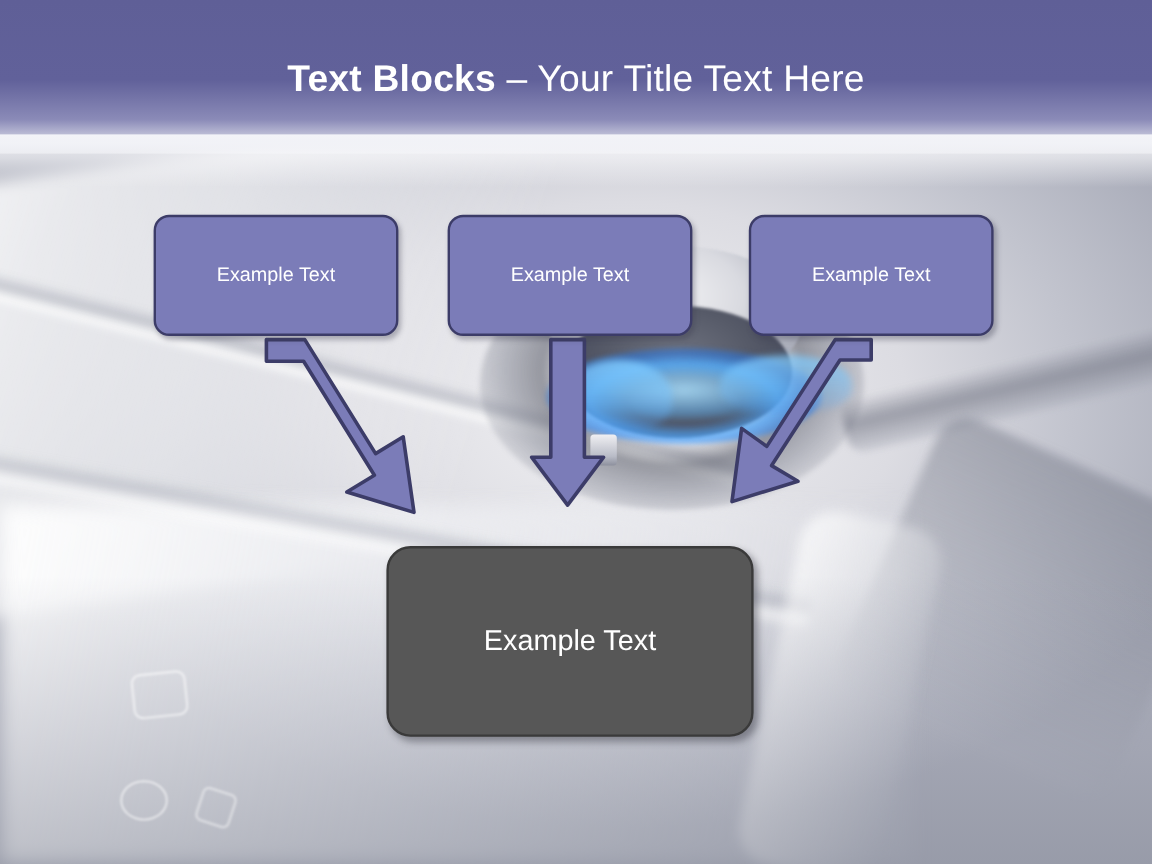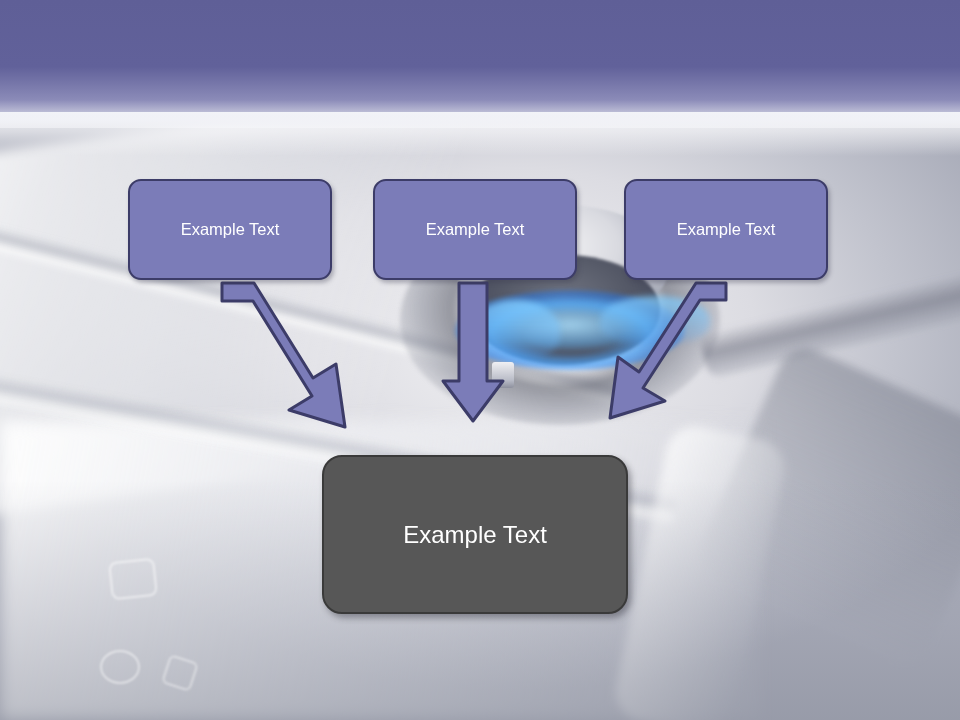--- a/index.html
+++ b/index.html
@@ -268,20 +268,23 @@
     <div class="grate-b"></div>
     <div class="grate-c"></div>
     <div class="bottom-shade"></div>
     <div class="emboss1"></div>
     <div class="emboss2"></div>
     <div class="emboss3"></div>
   </div>
 
   <div class="title-band"></div>
   <div class="title-fade"></div>
+  <div class="title-text">
+    <span class="strong">Text Blocks</span><span class="light"> – </span><span class="light">Your Title Text Here</span>
+  </div>
 
   <svg class="arrow-svg" viewBox="0 0 960 720">
 
     <g>
       <polygon points="222,283 254,283 313,378 336,364 345,427 289,410 312,396 253,301 222,301" fill="#7b7cb8" stroke="#3c3c68" stroke-width="3" stroke-linejoin="round"></polygon>
     </g>
 
     <g>
       <polygon points="459,283 487,283 487,381 503,381 473,421 443,381 459,381" fill="#7b7cb8" stroke="#3c3c68" stroke-width="3" stroke-linejoin="round"></polygon>
     </g>

